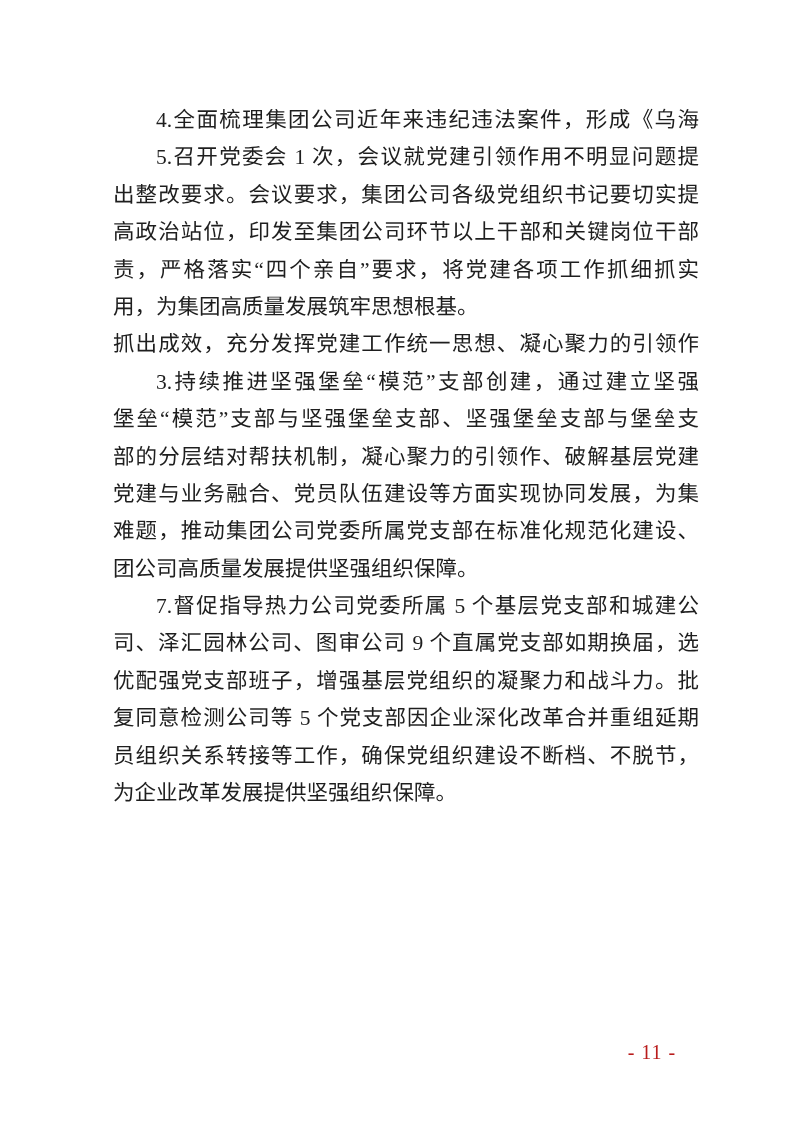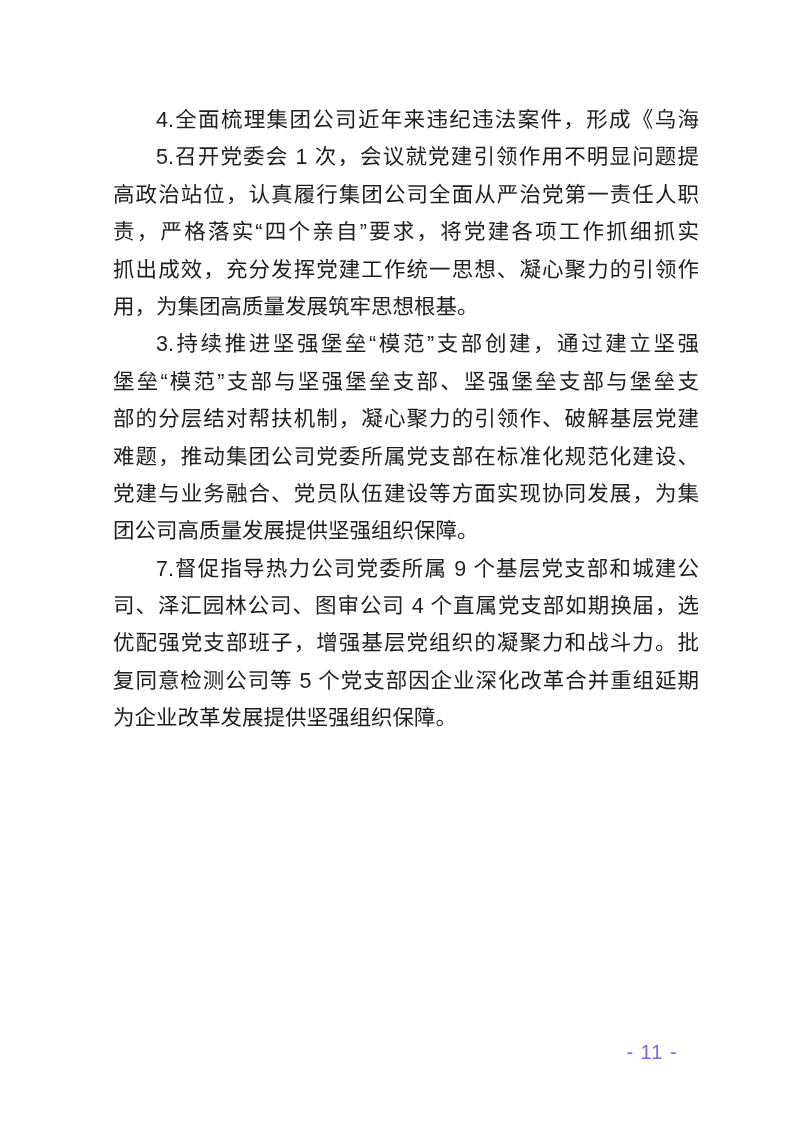--- a/index.html
+++ b/index.html
@@ -7,21 +7,21 @@
     margin: 0;
     padding: 0;
     background: #ffffff;
   }
   .page {
     position: relative;
     width: 793px;
     height: 1122px;
     background: #ffffff;
     overflow: hidden;
-    font-family: Liberation Sans, sans-serif;
+    font-family: Liberation Serif, serif;
     color: #1e1e1e;
   }
   .doc-body {
     position: absolute;
     left: 113px;
     top: 102px;
     width: 586px;
   }
   .paragraph {
     margin: 0;
@@ -44,52 +44,54 @@
   }
   .page-footer {
     position: absolute;
     left: 626px;
     top: 1040px;
     width: 52px;
     font-size: 20px;
     line-height: 24px;
     text-align: center;
     letter-spacing: 1px;
-    color: #8b5cf6;
+    color: #b91c1c;
   }
 </style>
 </head>
 <body>
 
 <main class="page">
 
   <section class="doc-body">
     <div class="paragraph">
         <div class="line first">4.全面梳理集团公司近年来违纪违法案件，形成《乌海</div>
       </div>
     <div class="paragraph">
         <div class="line first">5.召开党委会 1 次，会议就党建引领作用不明显问题提</div>
-        <div class="line">高政治站位，认真履行集团公司全面从严治党第一责任人职</div>
+        <div class="line">出整改要求。会议要求，集团公司各级党组织书记要切实提</div>
+        <div class="line">高政治站位，印发至集团公司环节以上干部和关键岗位干部</div>
         <div class="line">责，严格落实“四个亲自”要求，将党建各项工作抓细抓实</div>
+        <div class="line last">用，为集团高质量发展筑牢思想根基。</div>
         <div class="line">抓出成效，充分发挥党建工作统一思想、凝心聚力的引领作</div>
-        <div class="line last">用，为集团高质量发展筑牢思想根基。</div>
       </div>
     <div class="paragraph">
         <div class="line first">3.持续推进坚强堡垒“模范”支部创建，通过建立坚强</div>
         <div class="line">堡垒“模范”支部与坚强堡垒支部、坚强堡垒支部与堡垒支</div>
         <div class="line">部的分层结对帮扶机制，凝心聚力的引领作、破解基层党建</div>
+        <div class="line">党建与业务融合、党员队伍建设等方面实现协同发展，为集</div>
         <div class="line">难题，推动集团公司党委所属党支部在标准化规范化建设、</div>
-        <div class="line">党建与业务融合、党员队伍建设等方面实现协同发展，为集</div>
         <div class="line last">团公司高质量发展提供坚强组织保障。</div>
       </div>
     <div class="paragraph">
-        <div class="line first">7.督促指导热力公司党委所属 9 个基层党支部和城建公</div>
-        <div class="line">司、泽汇园林公司、图审公司 4 个直属党支部如期换届，选</div>
+        <div class="line first">7.督促指导热力公司党委所属 5 个基层党支部和城建公</div>
+        <div class="line">司、泽汇园林公司、图审公司 9 个直属党支部如期换届，选</div>
         <div class="line">优配强党支部班子，增强基层党组织的凝聚力和战斗力。批</div>
         <div class="line">复同意检测公司等 5 个党支部因企业深化改革合并重组延期</div>
+        <div class="line">员组织关系转接等工作，确保党组织建设不断档、不脱节，</div>
         <div class="line last">为企业改革发展提供坚强组织保障。</div>
       </div>
   </section>
 
   <footer class="page-footer">
     <span>- 11 -</span>
   </footer>
 
 </main>
 

